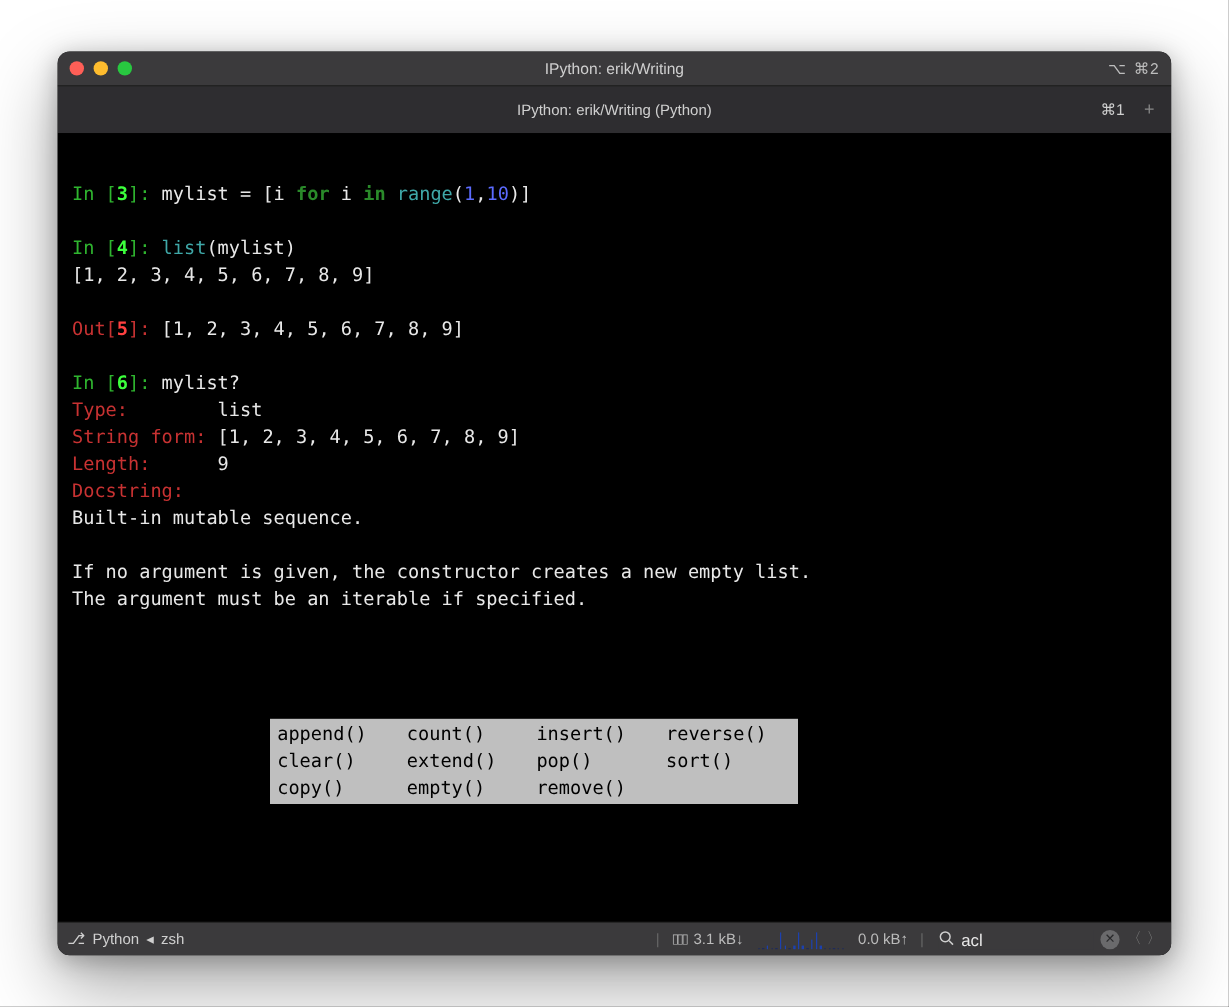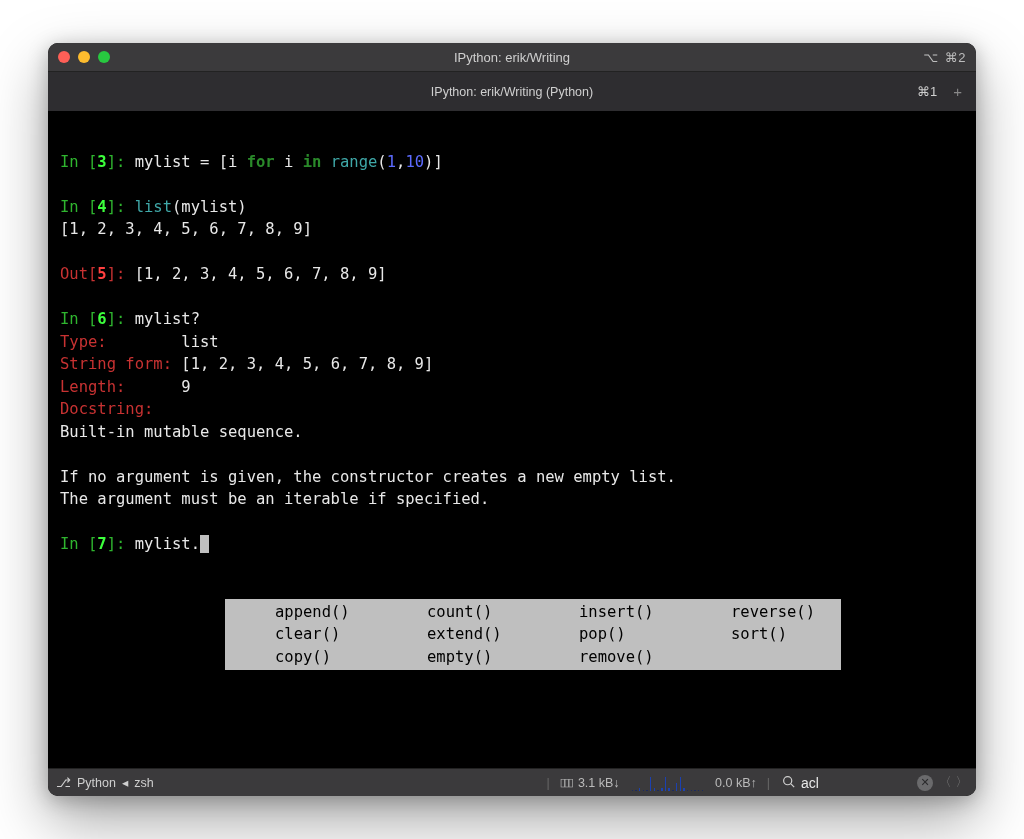--- a/index.html
+++ b/index.html
@@ -79,21 +79,21 @@
       background: #bfbfbf; vertical-align: text-bottom;
     }
     .popup {
       position: absolute;
       background: #bfbfbf; color: #000;
       font-family: "Menlo", "Consolas", monospace;
       font-size: 15.5px; line-height: 1.45;
       padding: 2px 4px;
     }
     .popup-row { display: flex; }
-    .popup-cell { width: 108px; padding: 0 2px; white-space: pre; margin-left: 44px; }
+    .popup-cell { width: 108px; padding: 0 2px; white-space: pre; }
     .statusbar {
       height: 28px; background: #3b3a3c;
       display: flex; align-items: center; padding: 0 8px;
       font-size: 12.5px; color: #cfcfcf;
       border-top: 1px solid #222;
     }
     .status-left { display: flex; align-items: center; gap: 6px; }
     .status-mid { margin-left: auto; display: flex; align-items: center; gap: 6px; }
     .sparkline {
       display: flex; align-items: flex-end; gap: 2.3px;
@@ -169,21 +169,20 @@
     <div class="line"><span class="p-red">Type:        </span><span class="white">list</span></div>
     <div class="line"><span class="p-red">String form: </span><span class="white">[1, 2, 3, 4, 5, 6, 7, 8, 9]</span></div>
     <div class="line"><span class="p-red">Length:      </span><span class="white">9</span></div>
     <div class="line"><span class="p-red">Docstring:</span></div>
     <div class="line white">Built-in mutable sequence.</div>
     <div class="line">&nbsp;</div>
     <div class="line white">If no argument is given, the constructor creates a new empty list.</div>
     <div class="line white">The argument must be an iterable if specified.</div>
     <div class="line">&nbsp;</div>
 
-    <div class="line"><span class="p-green">In [</span><span class="p-bold-green">7</span><span class="p-green">]: </span><span class="white">mylist.</span><span class="cursor-blk"></span></div>
 
     <div class="popup" style="left: 177px; top: 488px;">
       <div class="popup-row">
         <div class="popup-cell">append() </div>
         <div class="popup-cell">count()  </div>
         <div class="popup-cell">insert() </div>
         <div class="popup-cell">reverse()</div>
       </div>
       <div class="popup-row">
         <div class="popup-cell">clear()  </div>

